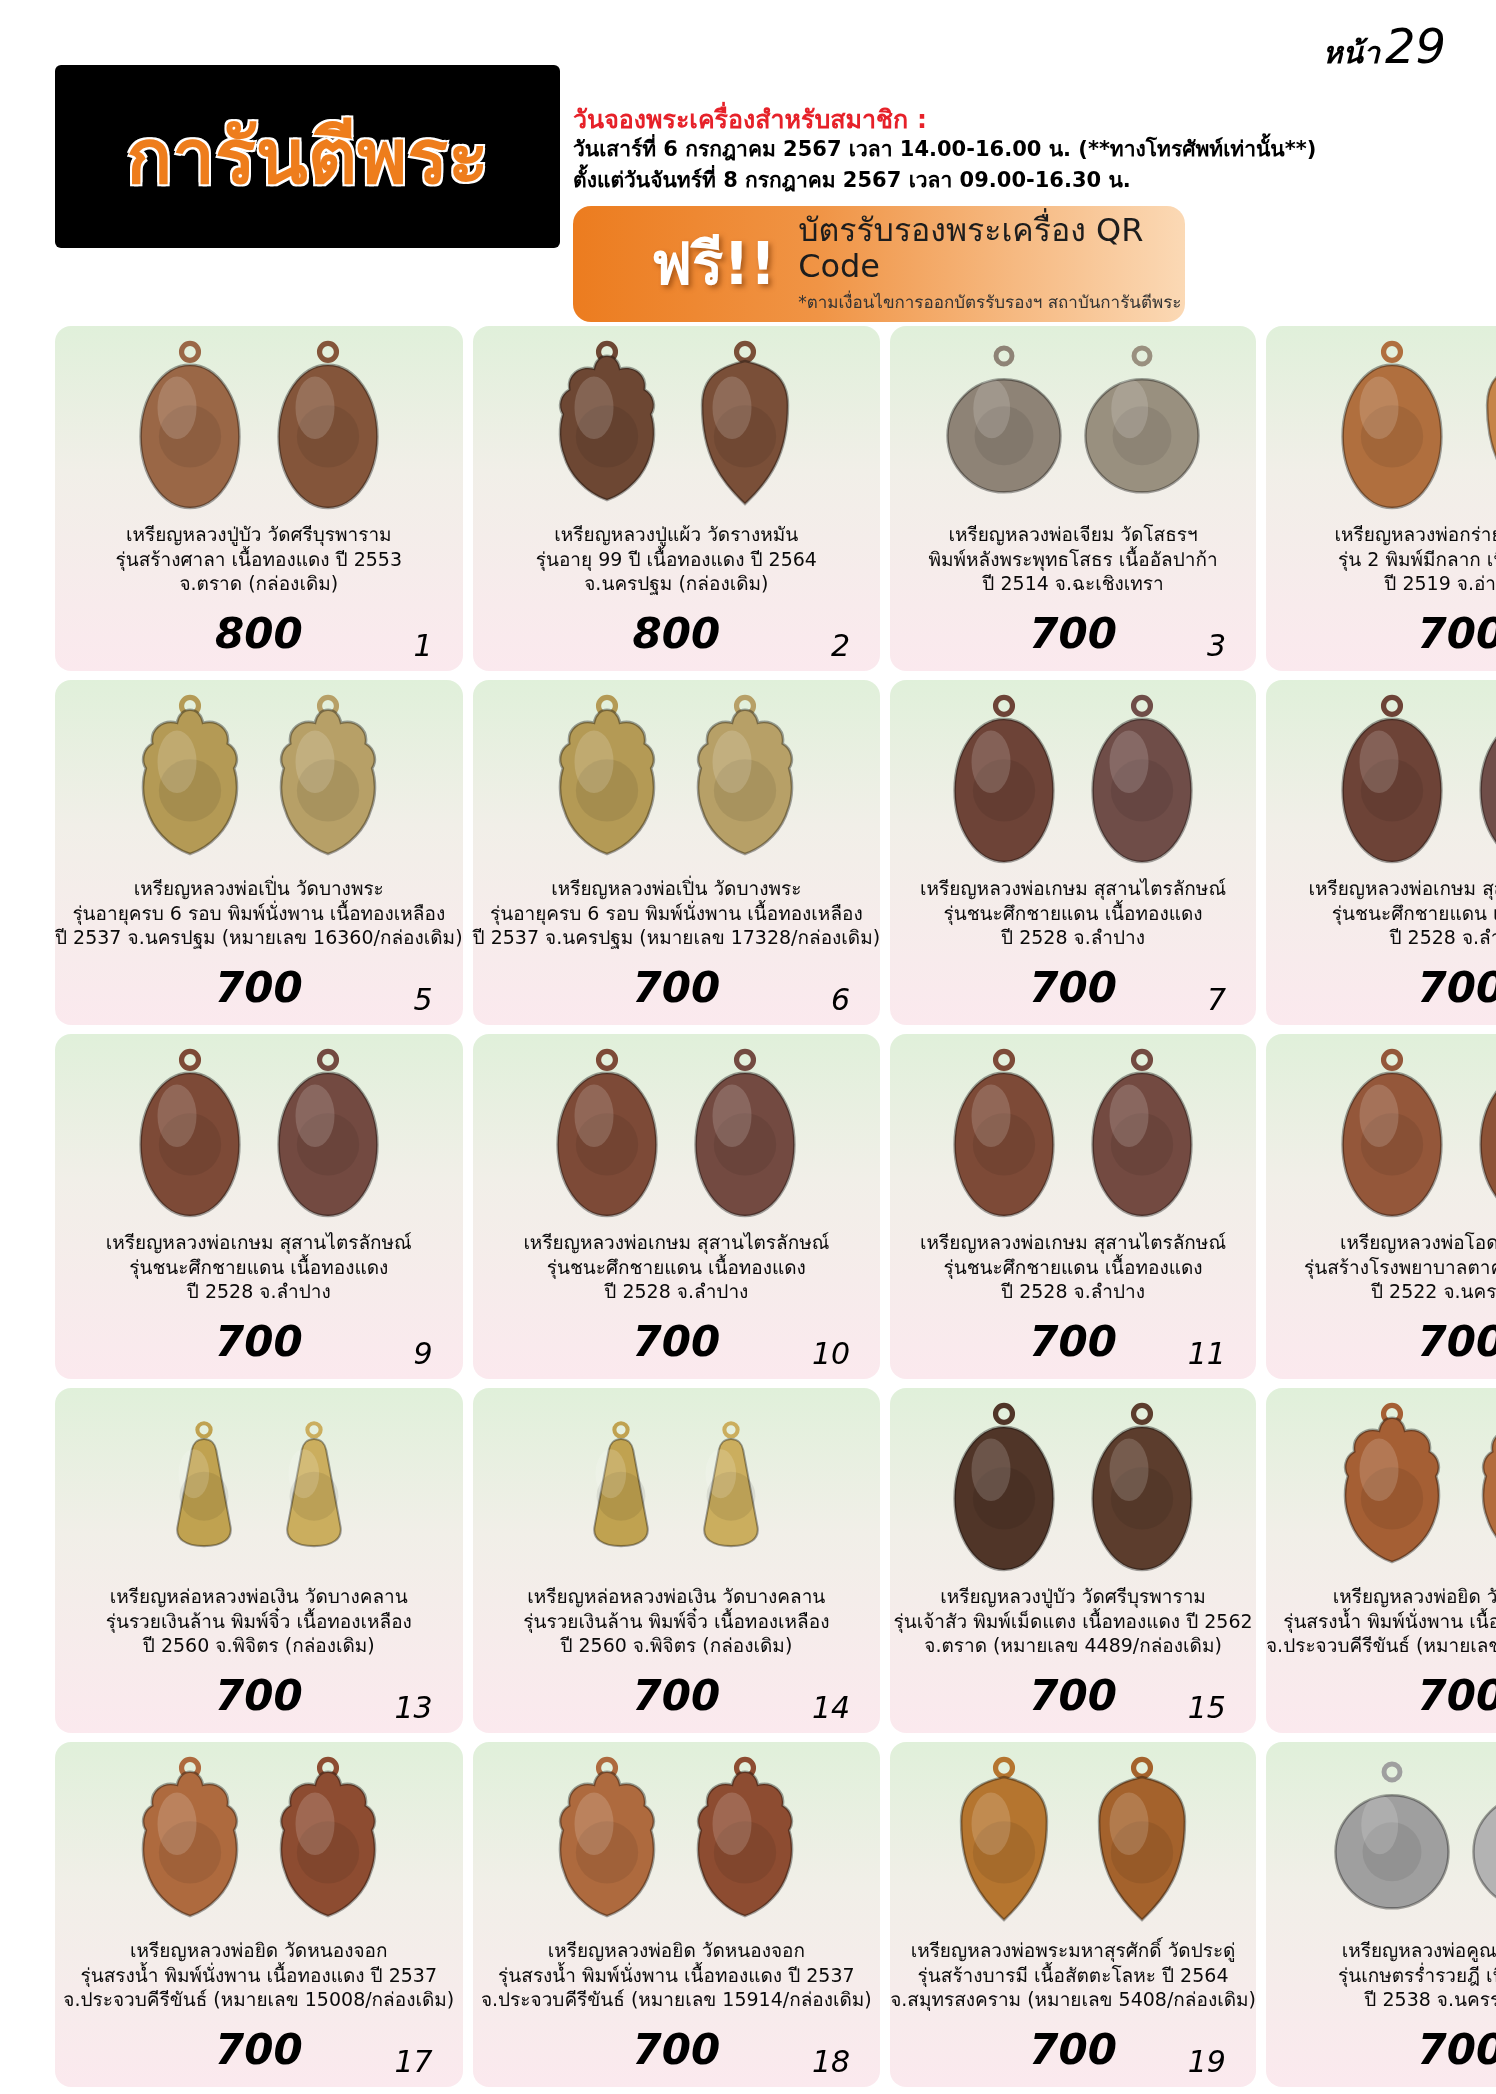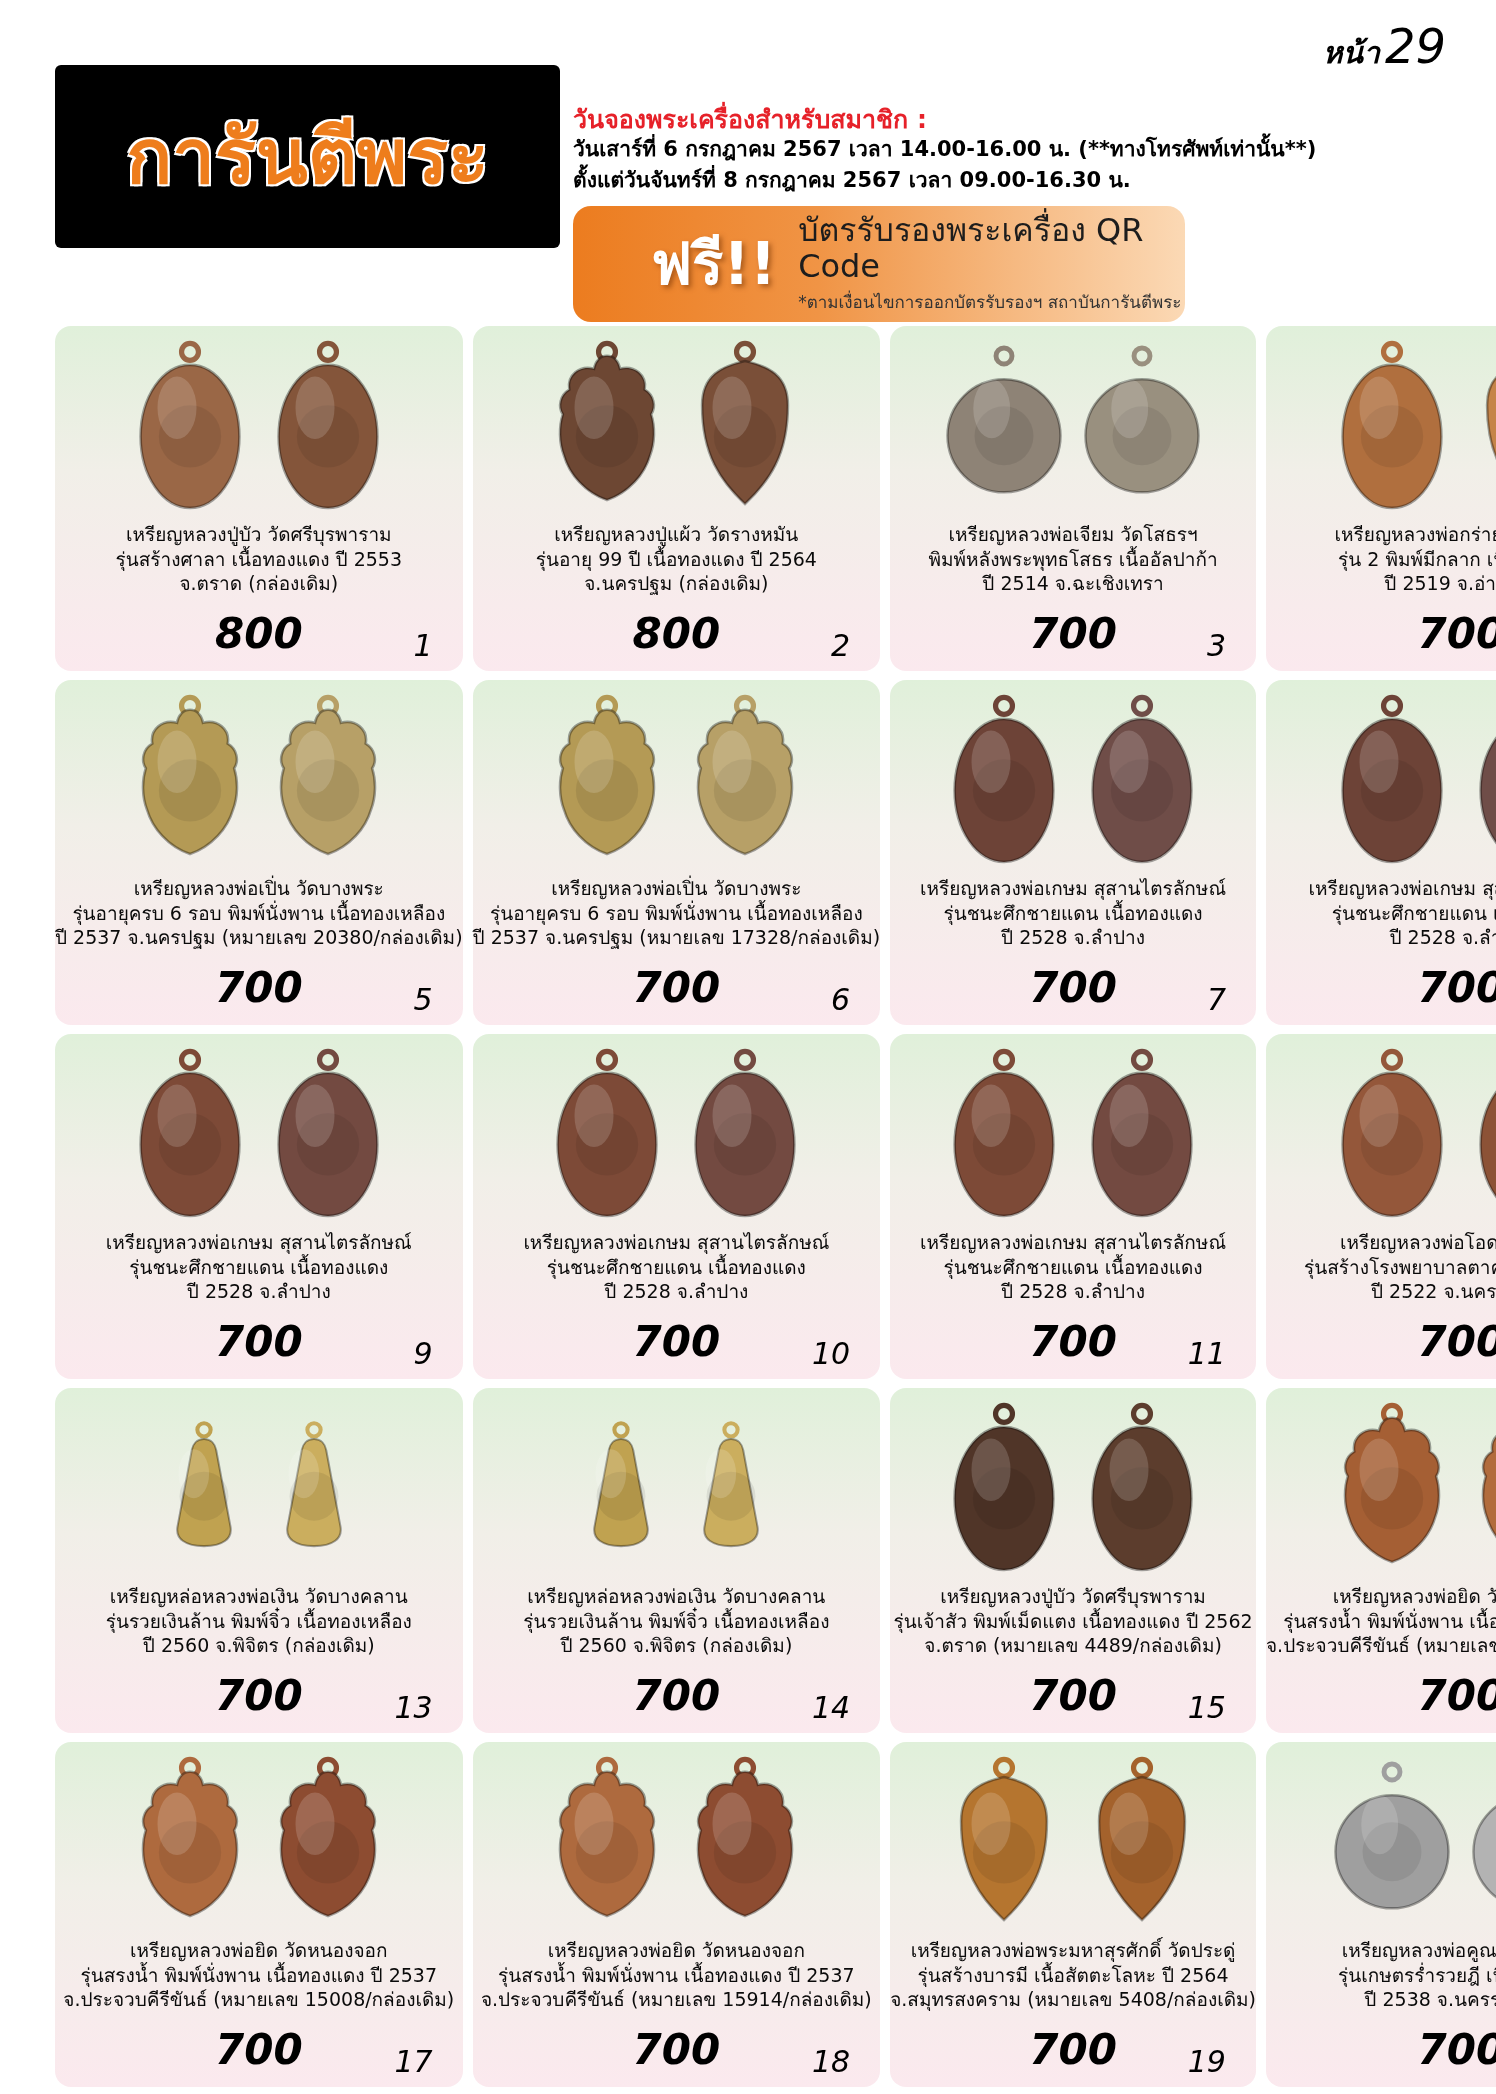--- a/index.html
+++ b/index.html
@@ -211,21 +211,21 @@
             <circle cx="50" cy="13" r="6.5" fill="none" stroke="#b7a067" stroke-width="4"></circle>
             <g fill="#b7a067" stroke="rgba(0,0,0,0.35)" stroke-width="2">
               <path d="M50,16 C55,16 59,20 60,26 C71,23 81,31 79,42 C86,46 88,55 84,61 C87,70 87,83 83,93 C79,107 67,121 50,127 C33,121 21,107 17,93 C13,83 13,70 16,61 C12,55 14,46 21,42 C19,31 29,23 40,26 C41,20 45,16 50,16 Z"></path>
             </g>
             <circle cx="50" cy="78" r="24" fill="rgba(0,0,0,0.08)"></circle>
             <ellipse cx="40" cy="56" rx="15" ry="24" fill="rgba(255,255,255,0.16)"></ellipse>
           </svg>
         </div>
       <div class="t">เหรียญหลวงพ่อเปิ่น วัดบางพระ</div>
       <div class="t">รุ่นอายุครบ 6 รอบ พิมพ์นั่งพาน เนื้อทองเหลือง</div>
-      <div class="t">ปี 2537 จ.นครปฐม (หมายเลข 20380/กล่องเดิม)</div>
+      <div class="t">ปี 2537 จ.นครปฐม (หมายเลข 16360/กล่องเดิม)</div>
       <div class="pricerow">
         <span class="price">700</span>
         <span class="itemno">5</span>
       </div>
     </article>
       <article class="card">
       <div class="imgs">
           <svg viewBox="0 0 100 140" class="amulet" data-shape="sema">
             <circle cx="50" cy="13" r="6.5" fill="none" stroke="#b49a55" stroke-width="4"></circle>
             <g fill="#b49a55" stroke="rgba(0,0,0,0.35)" stroke-width="2">

